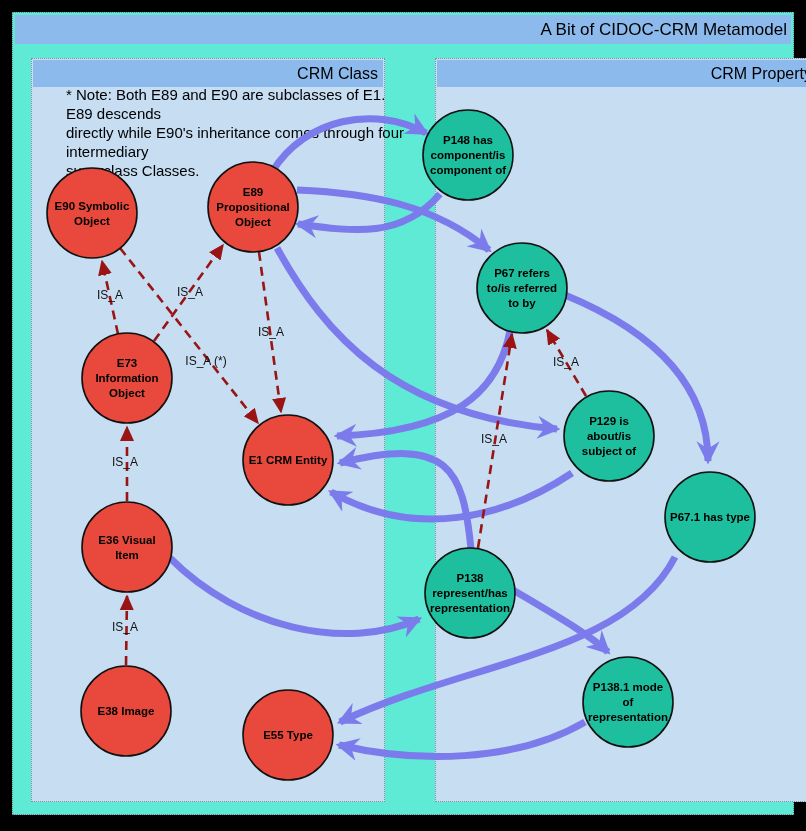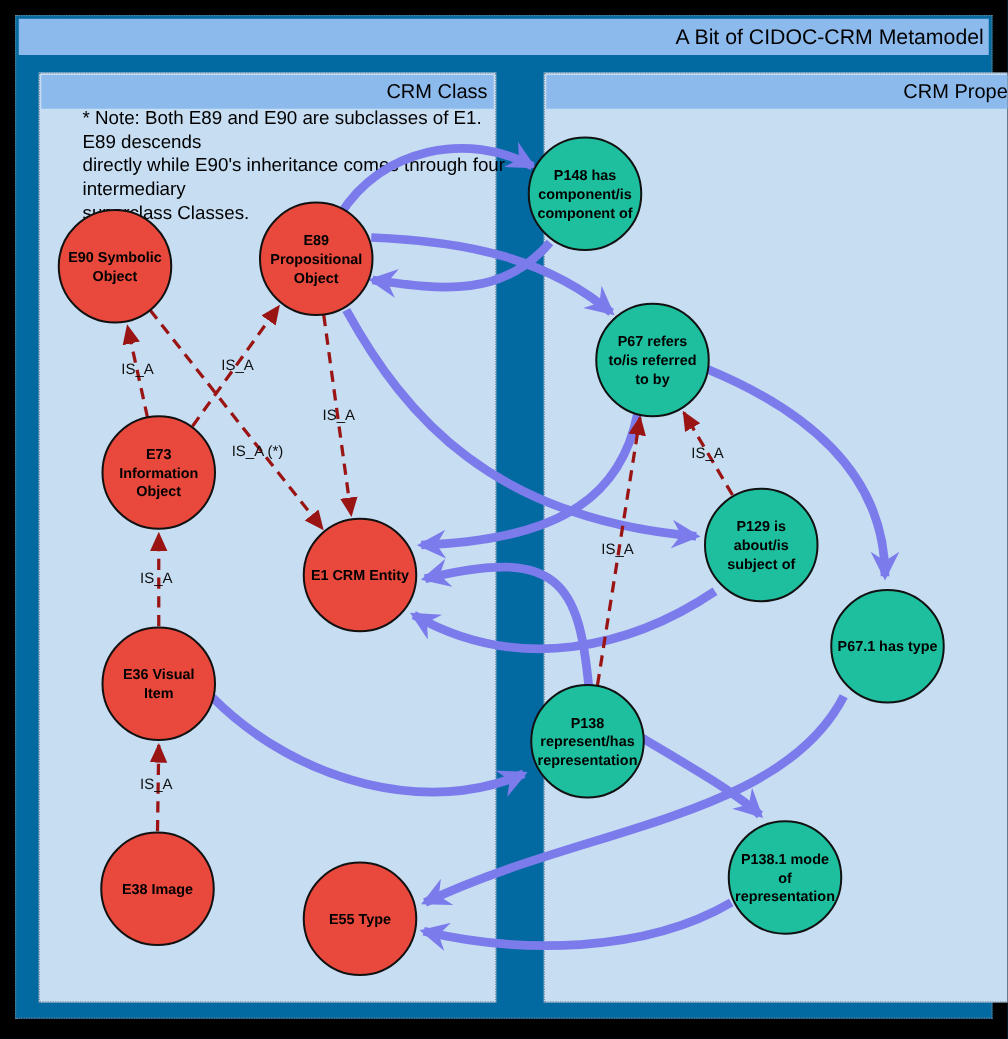--- a/index.html
+++ b/index.html
@@ -1,22 +1,22 @@
 <!DOCTYPE html>
 <html><head>
 <meta charset="utf-8">
 <style>
   html,body{margin:0;padding:0;background:#000;}
   body{width:806px;height:831px;position:relative;font-family:"Liberation Sans",sans-serif;}
   .outer{position:absolute;left:12px;top:12px;width:780px;height:801px;
-         background:#0369a1;border:1px dotted #6b7f92;}
+         background:#5eead4;border:1px dotted #6b7f92;}
   .titlebar{position:absolute;left:2px;top:2px;right:2px;height:29px;background:#8cbaed;
             display:flex;align-items:center;justify-content:flex-end;
             font-size:17px;color:#000;padding-right:4px;box-sizing:border-box;}
-  .panel{position:absolute;border:1px dotted #7d8fa3;background:#c6ddf2;padding-left:12px;}
+  .panel{position:absolute;border:1px dotted #7d8fa3;background:#c6ddf2;}
   .panel-class{left:18px;top:45px;width:352px;height:742px;}
   .panel-property{left:380px;top:45px;width:382px;height:742px;margin-left:42px;}
   .panel-header{position:absolute;left:1px;top:1px;right:1px;height:27px;background:#8cbaed;
                 display:flex;align-items:center;justify-content:flex-end;
                 font-size:16px;color:#000;padding-right:5px;box-sizing:border-box;}
   .note{position:absolute;left:6px;top:26px;width:340px;font-size:15px;line-height:19px;
         color:#000;white-space:pre-line;margin-left:28px;}
   #diagram{position:absolute;left:0;top:0;width:806px;height:831px;pointer-events:none;}
   .node-label{font-weight:bold;font-size:11.5px;fill:#000;text-anchor:middle;}
   .isa-label{font-size:12px;fill:#111;text-anchor:middle;}

